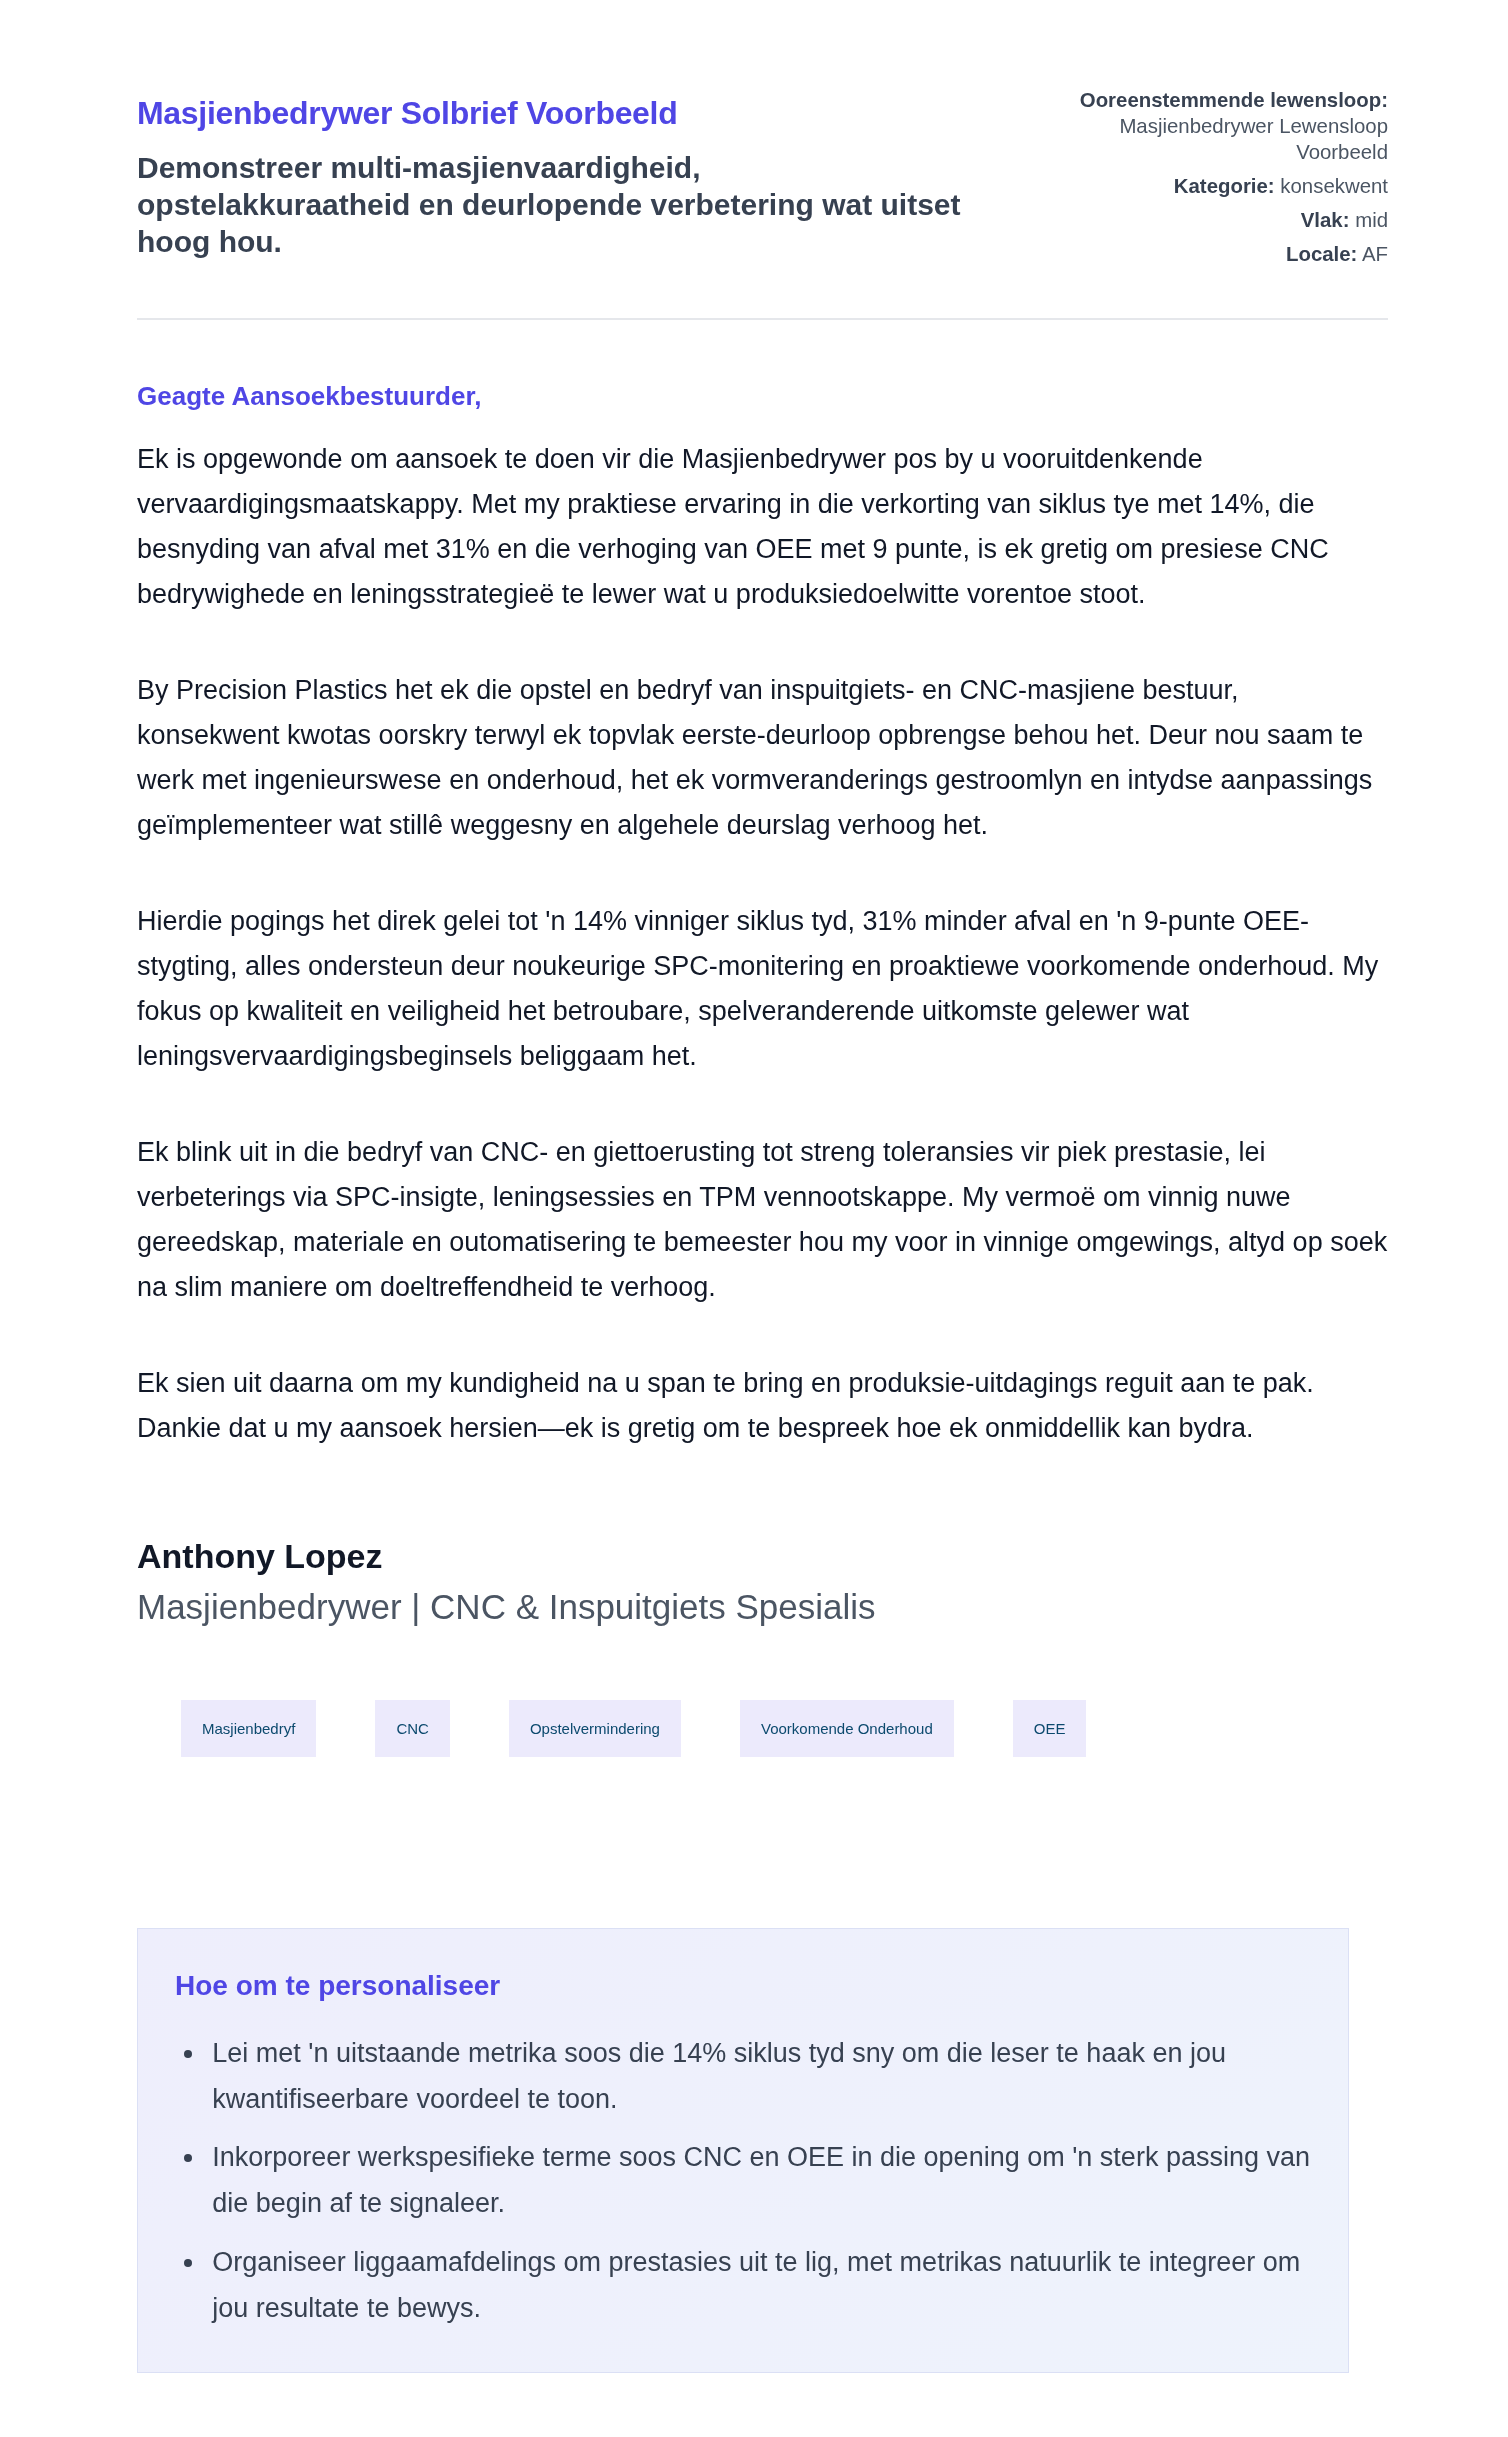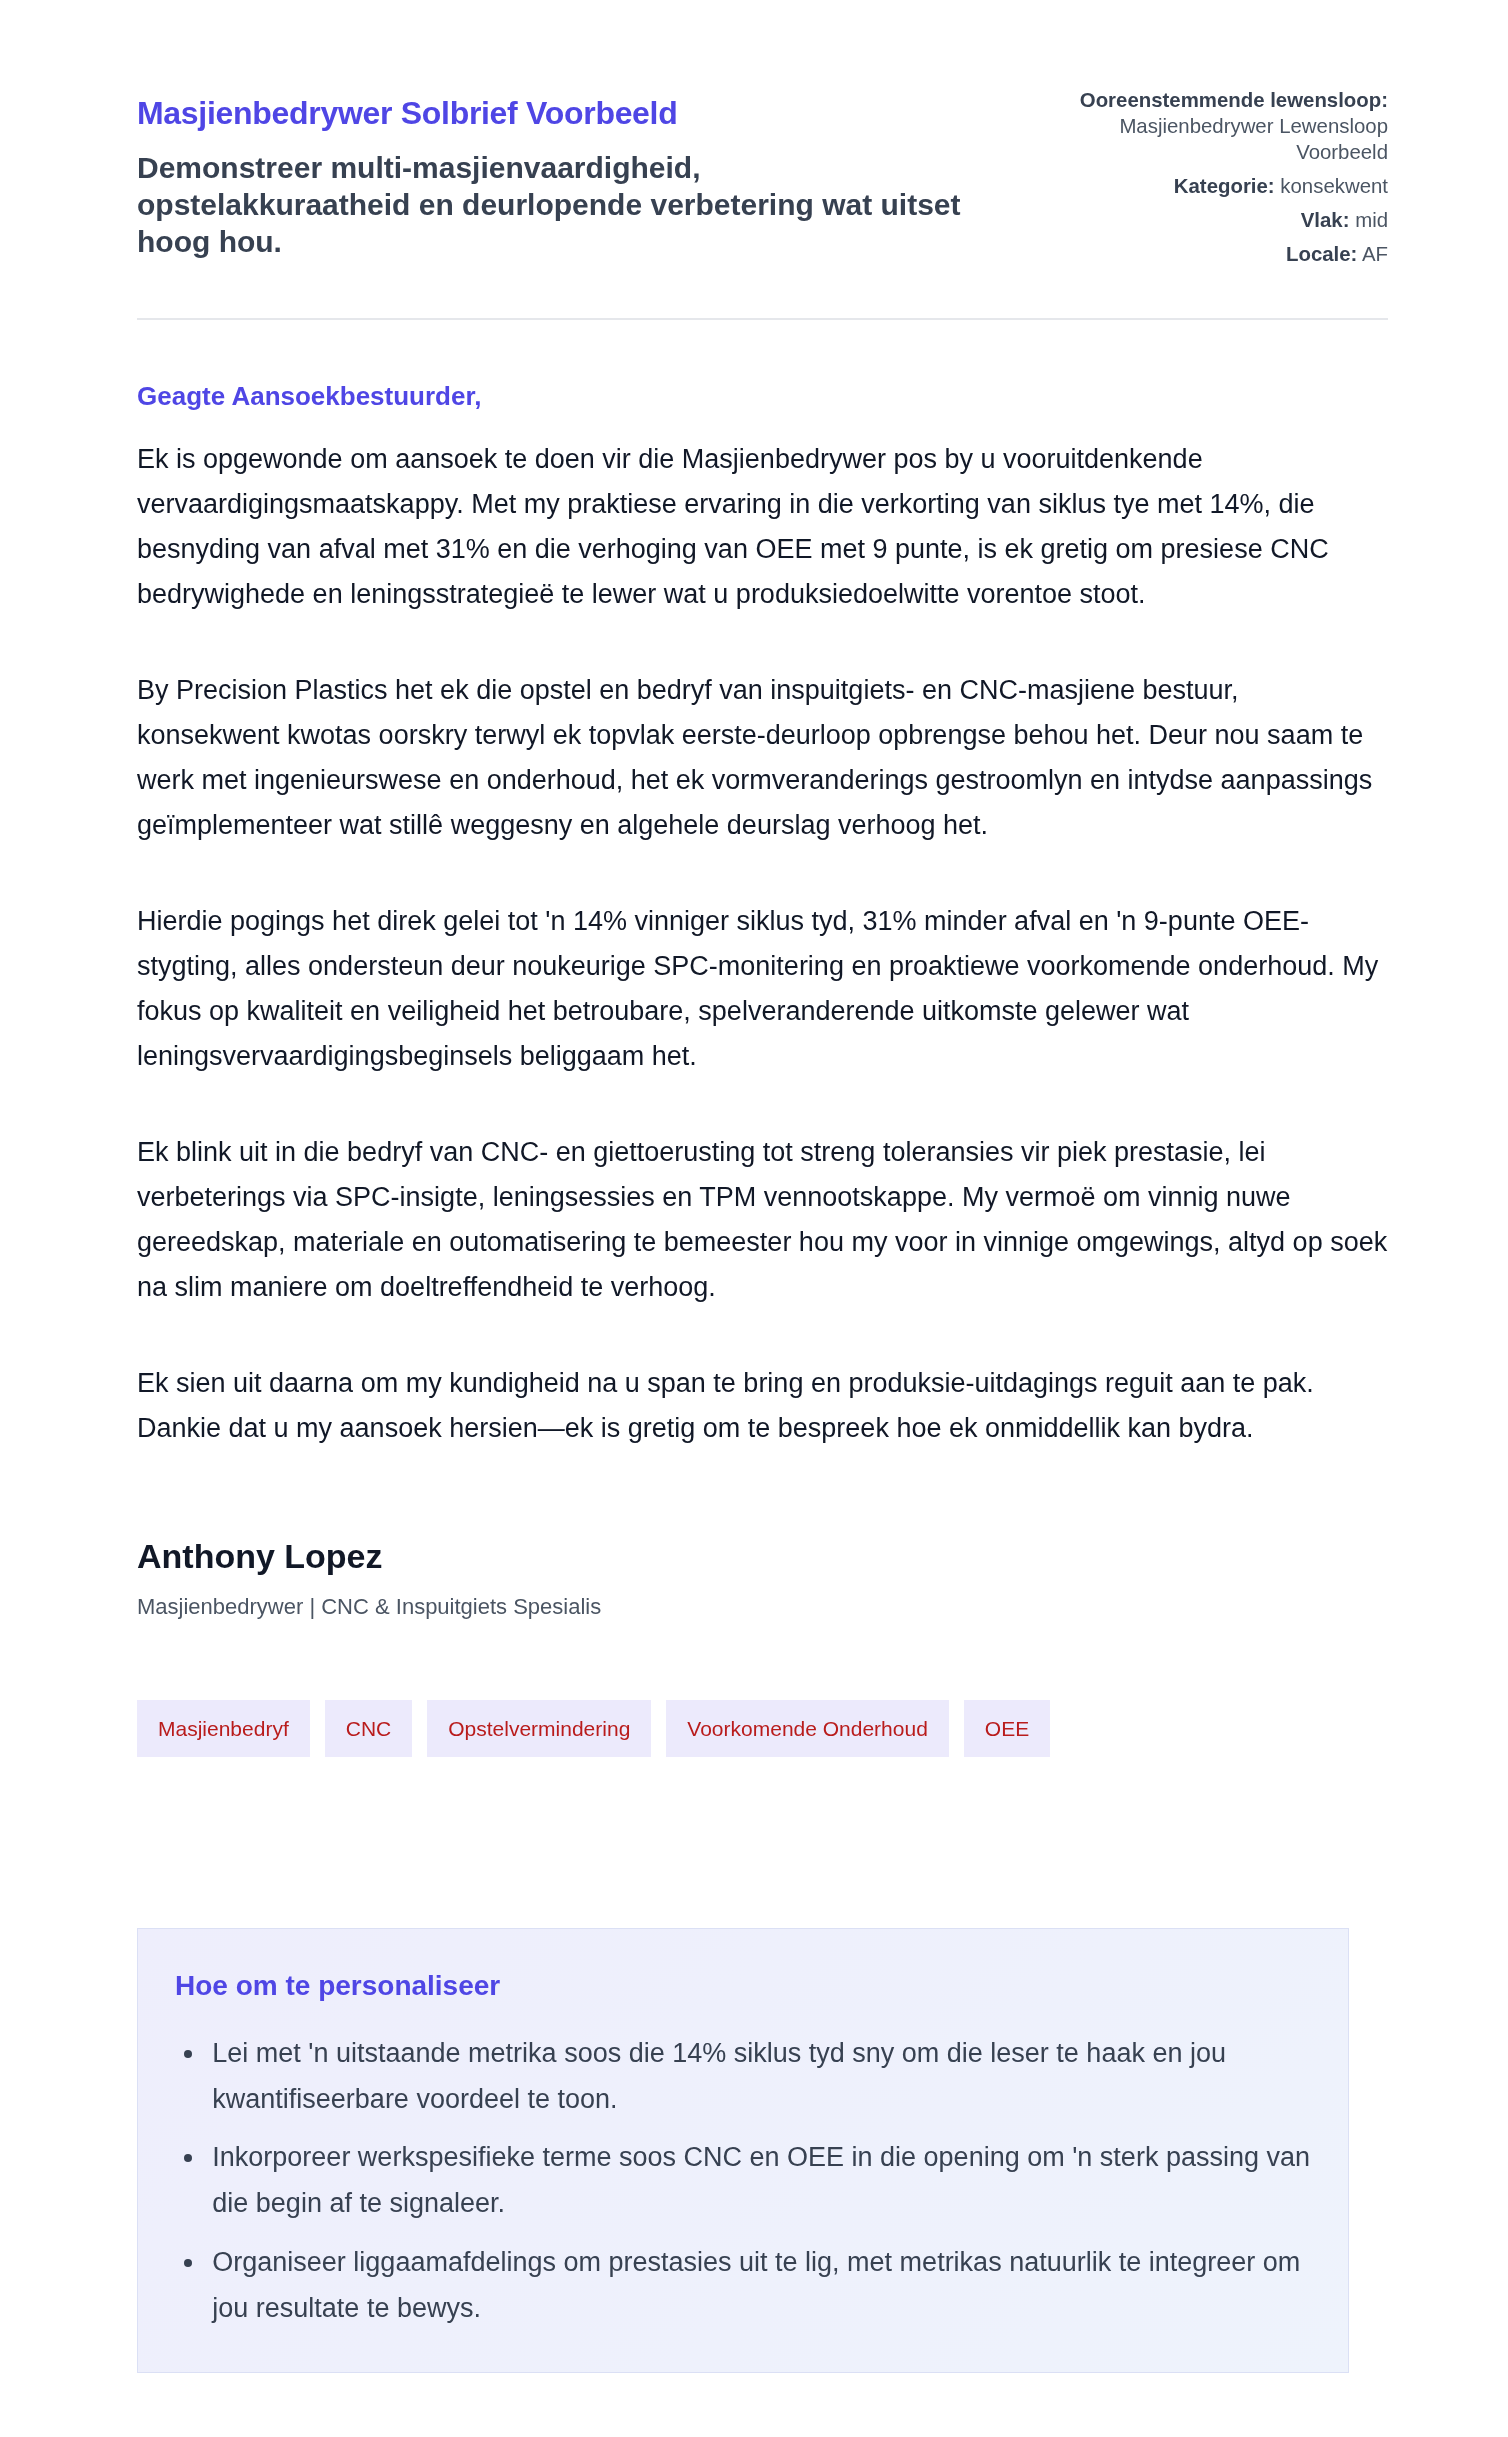--- a/index.html
+++ b/index.html
@@ -10,23 +10,23 @@
   .title { font-size: 32px; line-height: 57px; font-weight: 700; color: #4f46e5; margin: 0; letter-spacing: -0.3px; }
   .subtitle { font-size: 30px; line-height: 37px; font-weight: 700; color: #374151; margin: 7px 0 0 0; }
   .meta { text-align: right; font-size: 20.4px; line-height: 26px; color: #4b5563; width: 373px; padding-top: 1.8px; }
   .meta .row { margin-bottom: 8px; margin-left: 48px; }
   .meta b { color: #374151; font-weight: 700; }
   .divider { height: 1.8px; background: #e5e7eb; margin-top: 43px; width: 1251px; }
   .greeting { margin-top: 60px; font-size: 26px; font-weight: 700; color: #4f46e5; line-height: 32px; }
   .body-p { font-size: 27px; line-height: 45px; color: #111827; margin: 25px 0 0 0; }
   .body-p + .body-p { margin-top: 51px; }
   .sig-name { margin-top: 89px; font-size: 34px; font-weight: 700; color: #111827; line-height: 32px; }
-  .sig-role { margin-top: 19.5px; font-size: 22px; color: #4b5563; line-height: 32px; }
+  .sig-role { margin-top: 19.5px; font-size: 35px; color: #4b5563; line-height: 32px; }
   .tags { display: flex; gap: 15px; margin-top: 77px; }
-  .tag { background: #eceafc; color: #b91c1c; font-size: 21px; padding: 0 21px; height: 57px; line-height: 57px; font-weight: 500; }
+  .tag { background: #eceafc; color: #0c4a6e; font-size: 15px; padding: 0 21px; height: 57px; line-height: 57px; font-weight: 500; margin-left: 44px; }
   .tipbox { position: absolute; left: 0; top: 1928px; width: 1212px; height: 445px; border: 0.9px solid #dbe0f5; background: linear-gradient(135deg, #eeeefc 0%, #eef3fc 100%); box-sizing: border-box; padding: 39px 37px; }
   .tip-title { font-size: 28px; font-weight: 700; color: #4f46e5; line-height: 35px; margin: 0; }
   .tip-list { margin: 27px 0 0 0; padding-left: 32px; }
   .tip-list li { font-size: 27px; line-height: 46px; color: #374151; margin-bottom: 12.4px; padding-left: 5.3px; }
 </style>
 </head>
 <body>
 
 <div class="page">
   <div class="header">

